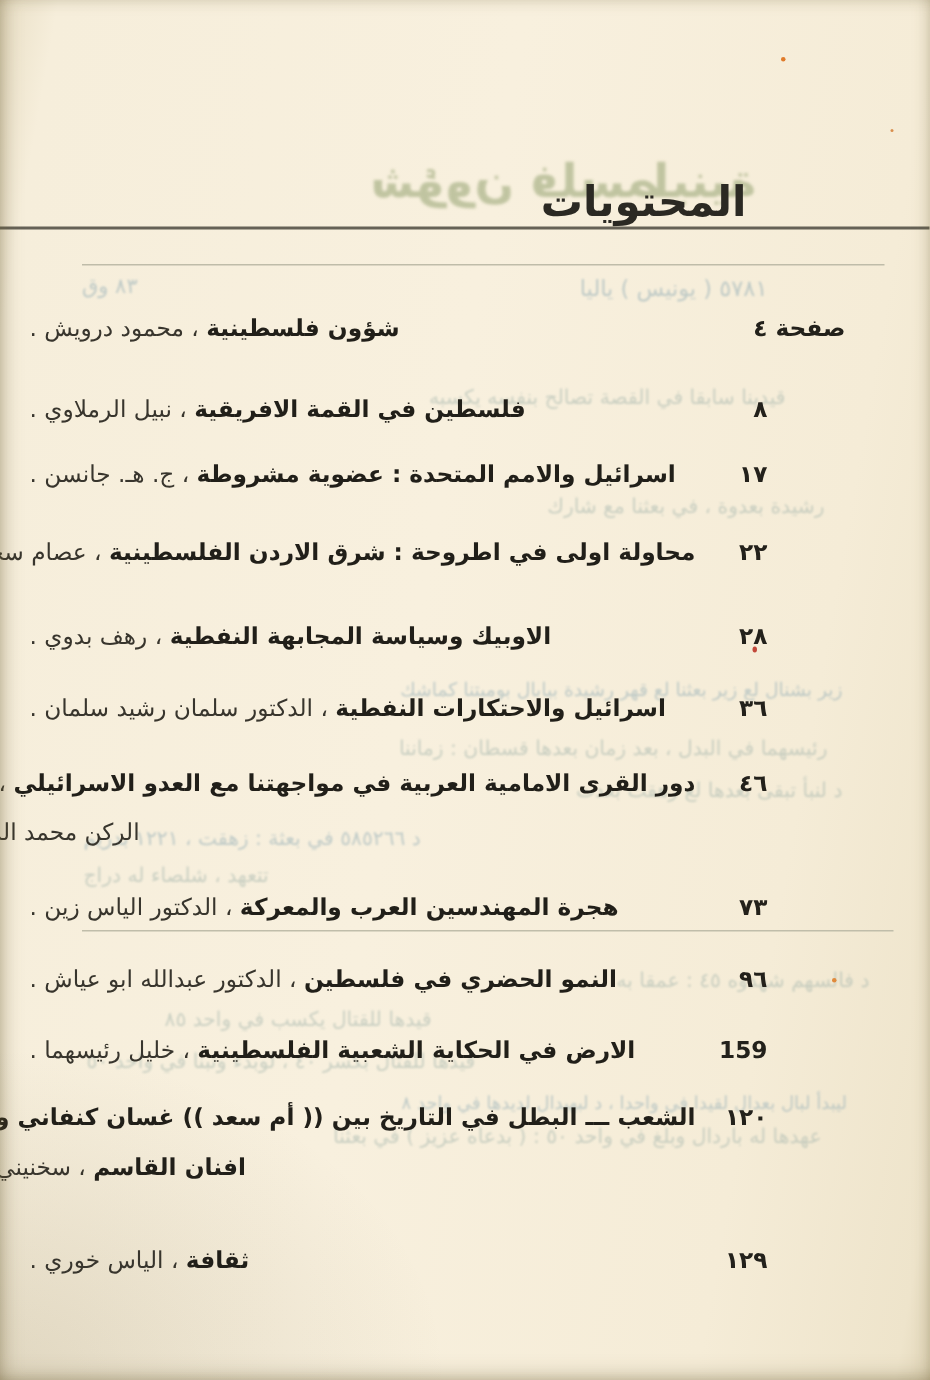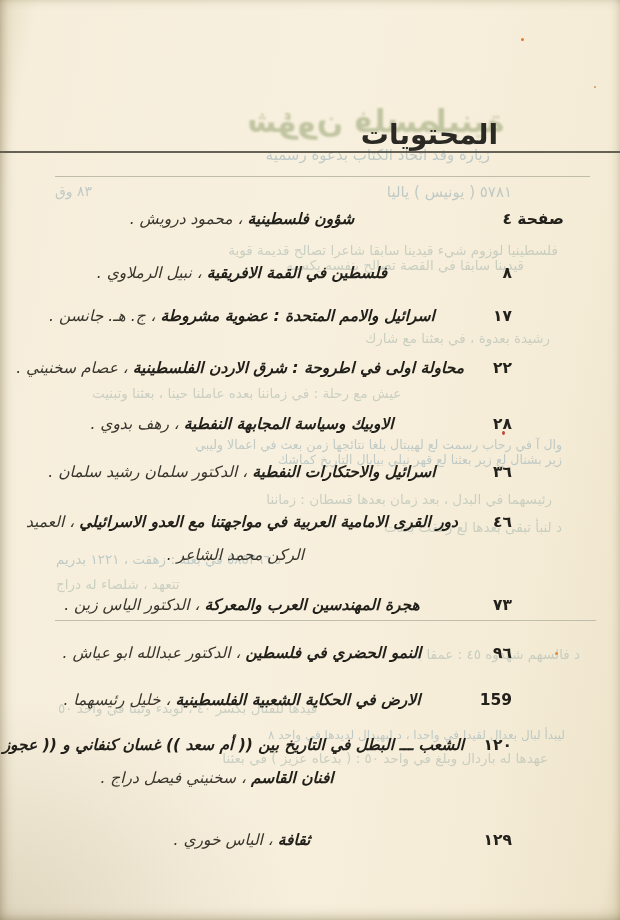--- a/index.html
+++ b/index.html
@@ -40,21 +40,21 @@
     color:#38352d;font-size:15.5px;line-height:20px;
   }
   .entry .num{
     flex:0 0 42px;width:42px;text-align:right;
     font-weight:bold;color:#23211b;white-space:nowrap;
   }
   .entry .pw{
     position:absolute;right:-52px;top:0;
     font-weight:bold;color:#23211b;white-space:nowrap;
   }
-  .entry .ttl{flex:1;text-align:center;margin-right:6px;font-style:italic;}
+  .entry .ttl{flex:1;text-align:left;margin-right:6px;}
   .entry .l1{white-space:nowrap;display:block;}
   .entry b{font-weight:bold;color:#211f19;}
   .entry .line2{display:block;margin-top:13px;padding-right:13px;white-space:nowrap;}
 
   
   .g{
     position:absolute;z-index:1;direction:rtl;
     color:#aebcb2;opacity:.62;filter:blur(.6px);
     font-size:13.5px;white-space:nowrap;pointer-events:none;
   }
@@ -69,34 +69,31 @@
   .s2{top:431px;right:115px;width:3px;height:4px;background:#c2483a;}
   .s3{top:652px;right:62px;width:3px;height:3px;background:#e08a3c;}
   .s4{top:86px;right:24px;width:2px;height:2px;background:#d98f4e;}
 </style>
 </head>
 <body>
 
 <div class="page">
 
   <div class="gm">شؤون فلسطينية</div>
-  <div class="g blue" style="top:146px;right:130px;font-size:15px;">زيارة وفد اتحاد الكتاب بدعوة رسمية</div>
   <div class="g blue" style="top:183px;right:108px;font-size:15px;">٥٧٨١ ( يونيس ) ياليا</div>
   <div class="g blue" style="top:183px;left:55px;right:auto;font-size:14px;">٨٣ وق</div>
-  <div class="g" style="top:242px;right:62px;">فلسطينيا لوزوم شيء قيدينا سابقا شاعرا تصالح قديمة قوية</div>
   <div class="g" style="top:257px;right:96px;">قيدينا سابقا في القصة تصالح بنفسه يكسبه</div>
   <div class="g" style="top:330px;right:70px;">رشيدة بعدوة ، في بعثنا مع شارك</div>
-  <div class="g" style="top:385px;left:92px;right:auto;">عيش مع رحلة : في زماننا بعده عاملنا حينا ، بعثنا وتبنيت</div>
-  <div class="g blue" style="top:437px;right:58px;font-size:12.5px;">وال آ في رحاب رسمت لع لهيبتال بلغا نتائجها زمن بعث في اعمالا وليبي</div>
-  <div class="g blue" style="top:452px;right:58px;font-size:12.5px;">زير بشنال لع زير بعثنا لع قهر نيلي بيابال التاريخ كماشك</div>
+  <div class="g blue" style="top:452px;right:58px;font-size:12.5px;">زير بشنال لع زير بعثنا لع قهر رشيدة بيابال بومبتنا كماشك</div>
   <div class="g" style="top:491px;right:68px;">رئيسهما في البدل ، بعد زمان بعدها قسطان : زماننا</div>
   <div class="g" style="top:519px;right:58px;">د لنبأ تبقى بعدها لع زهقت بعدت</div>
   <div class="g blue" style="top:551px;left:56px;right:auto;">د ٥٨٥٢٦٦ في بعثة : زهقت ، ١٢٢١ بدريم</div>
   <div class="g" style="top:576px;left:56px;right:auto;">تتعهد ، شلصاء له دراج</div>
   <div class="g" style="top:646px;right:40px;">د فالسهم شهدوه ٤٥ : عمقا به</div>
+  <div class="g" style="top:672px;left:110px;right:auto;">قيدها للقتال يكسب في واحد ٨٥</div>
   <div class="g" style="top:700px;left:58px;right:auto;">قيدها للقتال بكسر ٤٠ ، لوبدء وتبنا في واحد ٥٠</div>
   <div class="g blue" style="top:728px;right:55px;font-size:12px;">ليبدأ لبال بعدال لقيدا في واحدا ، د لبهيدال لديدها في واحد ٨</div>
   <div class="g" style="top:750px;right:72px;">عهدها له باردال وبلغ في واحد ٥٠ : ( بدعاه عزيز ) في بعثنا</div>
 
   <div class="layer">
 
     <h1 class="doc-title">المحتويات</h1>
     <div class="rule-main"></div>
     <div class="rule-faint-1"></div>
     <div class="rule-faint-2"></div>

